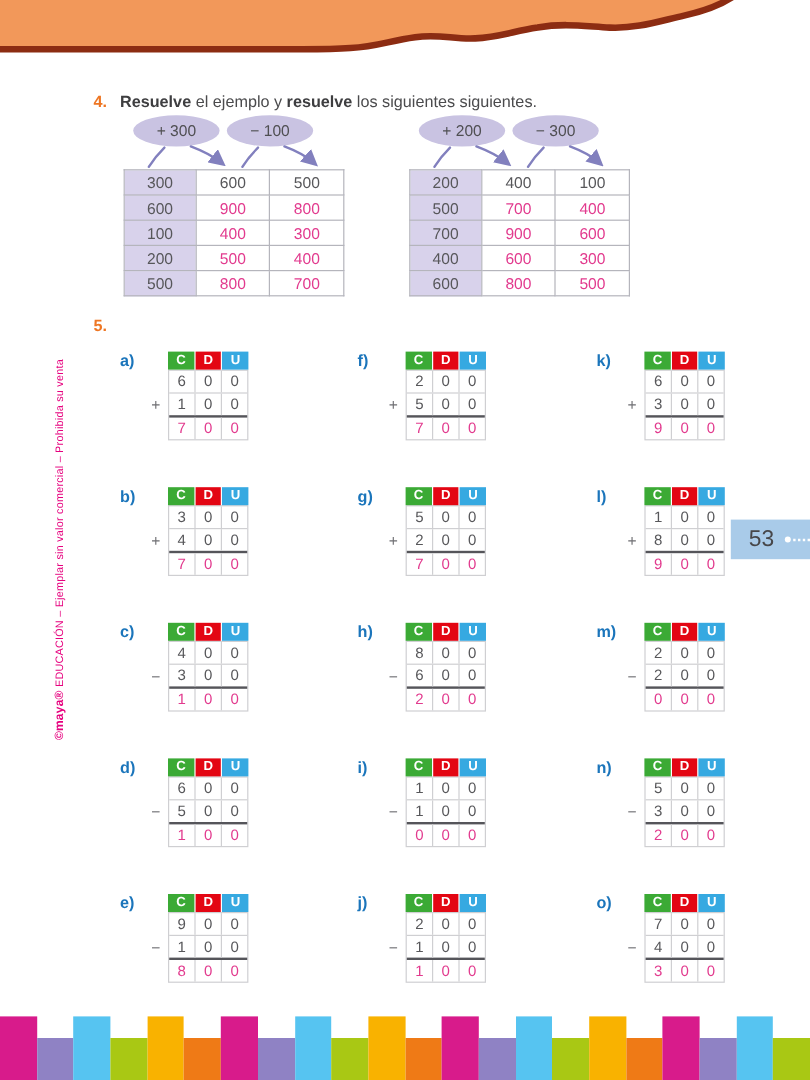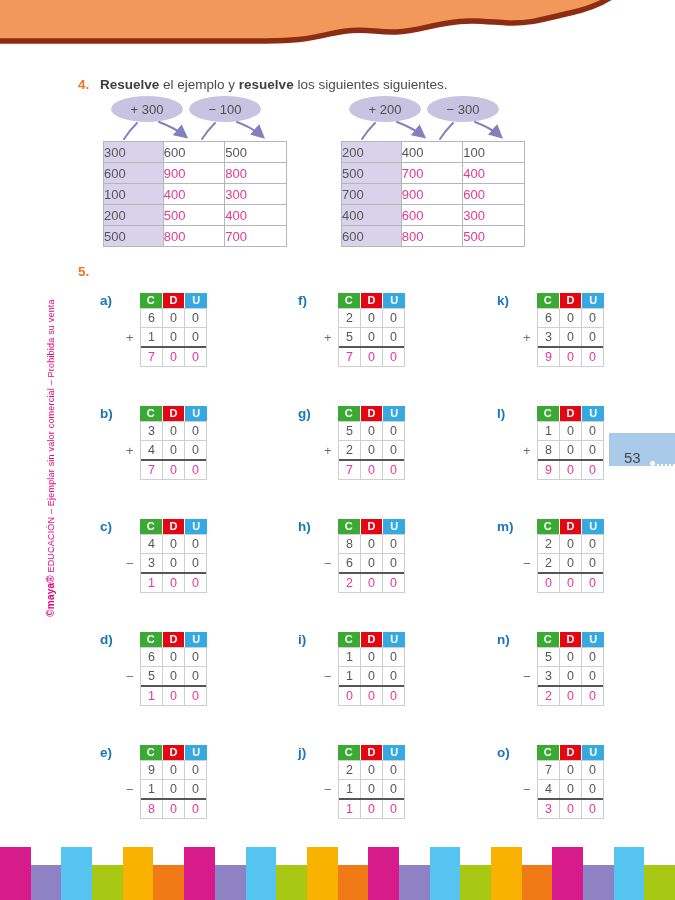--- a/index.html
+++ b/index.html
@@ -17,21 +17,21 @@
   .b { font-weight:bold; color:#3e3e40; }
 
   
   .operators-row { display:flex; margin-left:103px; margin-top:2px; gap:54px; }
   .op-block { width:184px; }
   .op-arrows { display:block; }
   .oval-text { font-size:13px; fill:#4f4f52; }
   .arrow-line { stroke:#8280BE; stroke-width:2; fill:none; stroke-linecap:round; }
   .op-table { border-collapse:collapse; margin-top:0; }
   .op-cell {
-    width:62px; height:20px; text-align:left; font-size:13px; color:#57575a;
+    width:62px; height:20px; text-align:center; font-size:13px; color:#57575a;
     border:1px solid #b5b5bc; padding:0;
   }
   .op-cell:first-child { width:60px; background:#D8D2EB; }
   .op-cell.ans { color:#E23A8E; }
 
   
   .p-grid {
     display:grid; grid-template-columns:198px 199px 1fr; grid-template-rows:repeat(5,74px);
     grid-auto-flow:column; row-gap:39px; margin:13px 0 0 100px;
   }
@@ -50,22 +50,22 @@
   .digit {
     flex:1; height:18px; line-height:18px; text-align:center;
     font-size:12.5px; color:#57575a; border-right:1px solid #cfcfd2;
   }
   .digit:last-child { border-right:none; }
   .digit-row.answer .digit { color:#E23A8E; }
 
   
   .page-badge {
     position:absolute; top:433px; right:0; width:66px; height:33px; background:#A9CBE9;
-    display:flex; align-items:flex-end; padding-left:15px; box-sizing:border-box;
-    color:#47474a; font-size:15px;
+    display:flex; align-items:center; padding-left:15px; box-sizing:border-box;
+    color:#47474a; font-size:19px;
   }
   .badge-dot { width:5px; height:5px; border-radius:50%; background:#fff; margin-left:9px; flex:none; }
   .badge-dots { flex:1; border-top:2px dotted #fff; margin-left:2px; }
 
   
   .sidebar-note {
     position:absolute; left:50px; top:458px;
     transform:translate(-50%,-50%) rotate(-90deg);
     white-space:nowrap; color:#E6007E; font-size:9px; letter-spacing:0.2px;
   }

